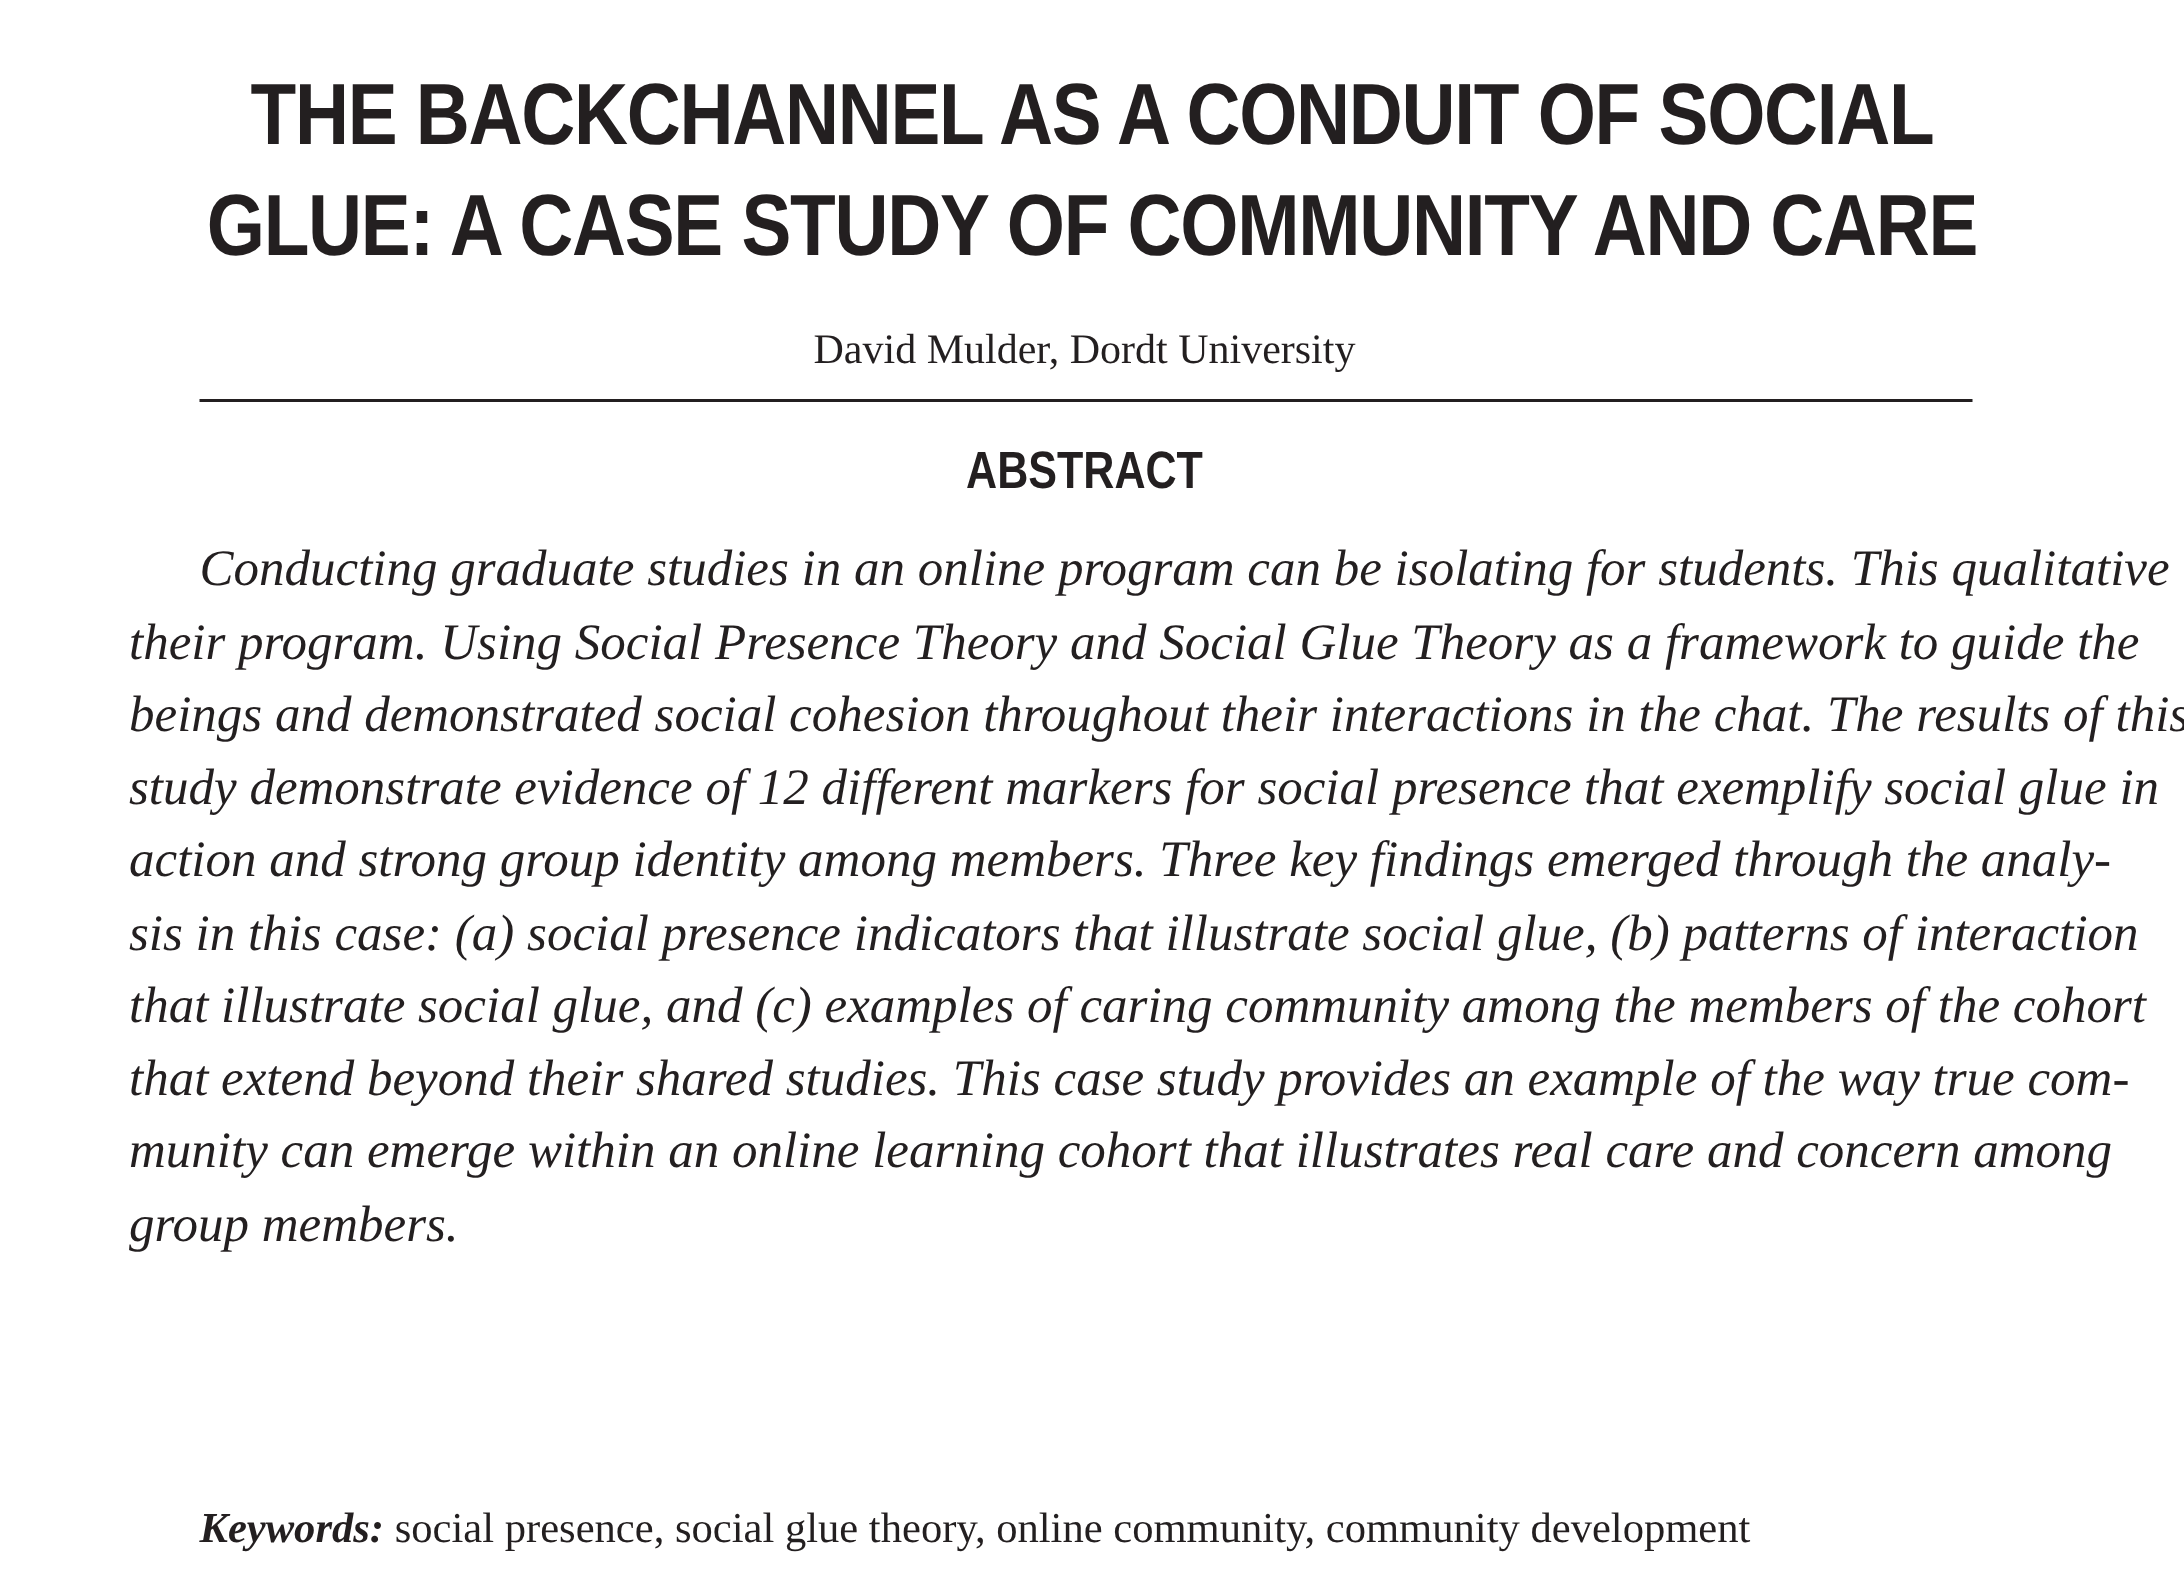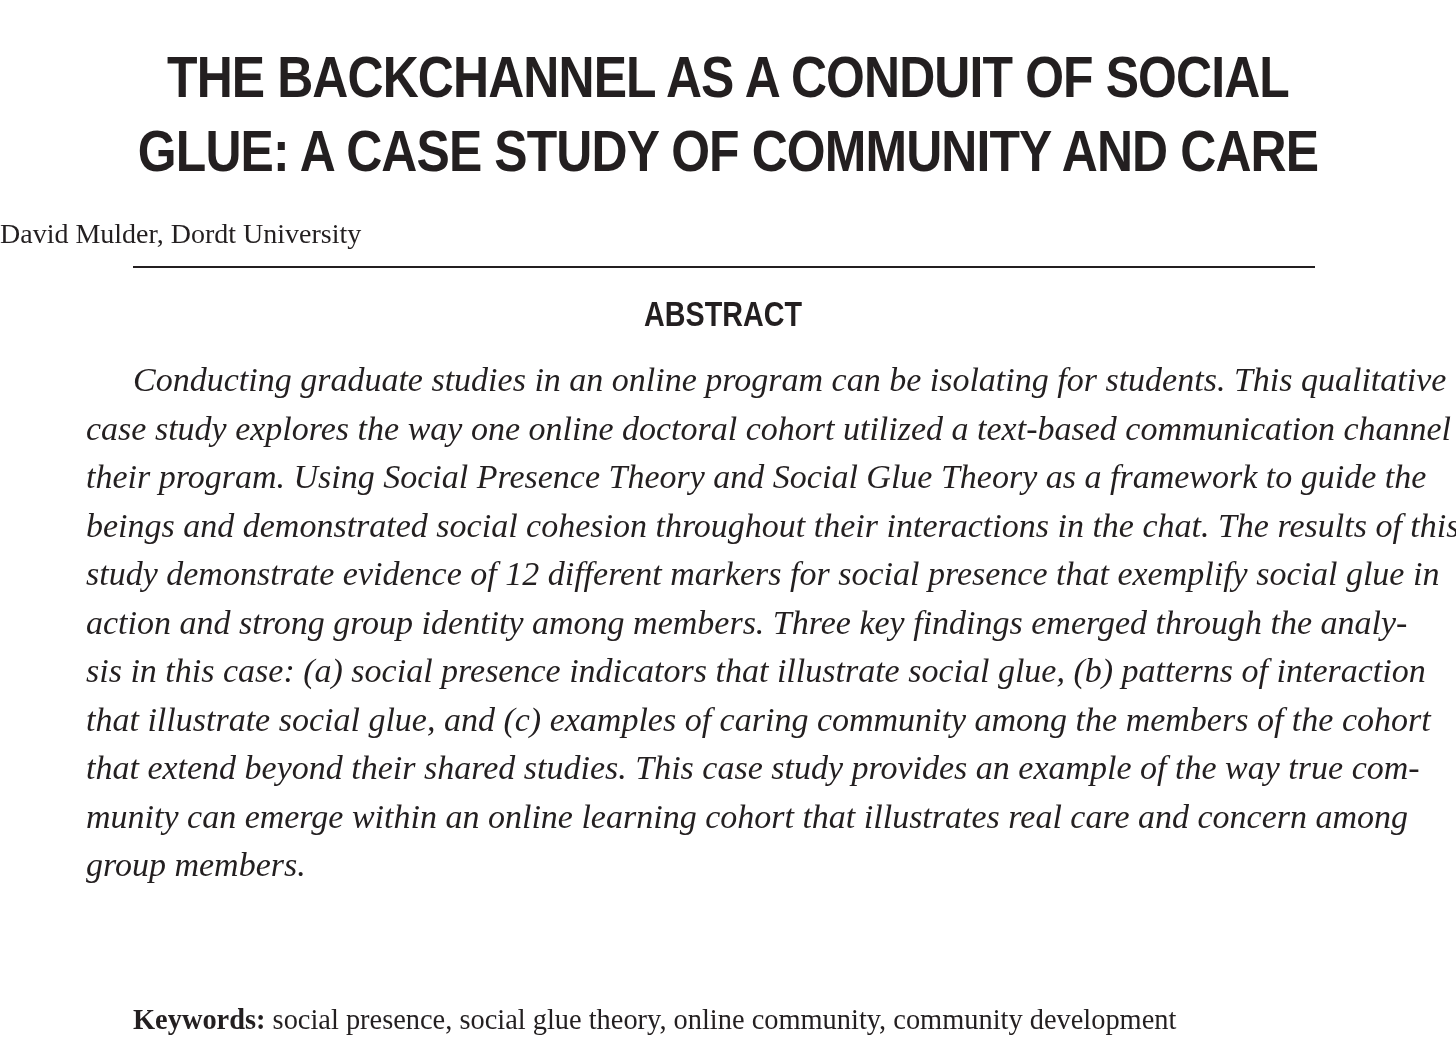--- a/index.html
+++ b/index.html
@@ -12,20 +12,21 @@
     font-size: 58px;
     line-height: 74px;
     letter-spacing: -1px;
     transform: scaleX(0.86);
     transform-origin: center top;
     color: #231f20;
   }
   .title div { white-space: nowrap; }
   .author {
     position: absolute; left: 0; width: 1446px; top: 217px;
+    text-align: center;
     font-family: "Liberation Serif", serif;
     font-size: 28px;
     line-height: 34px;
     color: #231f20;
   }
   .rule {
     position: absolute; left: 133px; width: 1182px; top: 266px;
     height: 0; border-top: 2px solid #231f20;
   }
   .abstract-heading {
@@ -51,40 +52,39 @@
   .abstract-body .line.first { padding-left: 47px; }
   .abstract-body .line.last { text-align-last: left; }
   .keywords {
     position: absolute; left: 133px; top: 1000px;
     font-family: "Liberation Serif", serif;
     font-size: 28.4px;
     line-height: 40px;
     white-space: nowrap;
     color: #231f20;
   }
-  .keywords .kw-label { font-weight: bold; }
+  .keywords .kw-label { font-weight: bold; font-style: italic; }
   .keywords .kw-list { }
 </style>
 </head>
 <body>
 
 <div class="title">
   <div>THE BACKCHANNEL AS A CONDUIT OF SOCIAL</div>
   <div>GLUE: A CASE STUDY OF COMMUNITY AND CARE</div>
 </div>
 
 <div class="author">David Mulder, Dordt University</div>
 
 <div class="rule"></div>
 
 <div class="abstract-heading">ABSTRACT</div>
 
 <div class="abstract-body">
   <span class="line first">Conducting graduate studies in an online program can be isolating for students. This qualitative</span>
-  <span class="line">case study explores the way one online doctoral cohort utilized a text-based communication channel</span>
   <span class="line">their program. Using Social Presence Theory and Social Glue Theory as a framework to guide the</span>
   <span class="line">beings and demonstrated social cohesion throughout their interactions in the chat. The results of this</span>
   <span class="line">study demonstrate evidence of 12 different markers for social presence that exemplify social glue in</span>
   <span class="line">action and strong group identity among members. Three key findings emerged through the analy-</span>
   <span class="line">sis in this case: (a) social presence indicators that illustrate social glue, (b) patterns of interaction</span>
   <span class="line">that illustrate social glue, and (c) examples of caring community among the members of the cohort</span>
   <span class="line">that extend beyond their shared studies. This case study provides an example of the way true com-</span>
   <span class="line">munity can emerge within an online learning cohort that illustrates real care and concern among</span>
   <span class="line last">group members.</span>
 </div>

